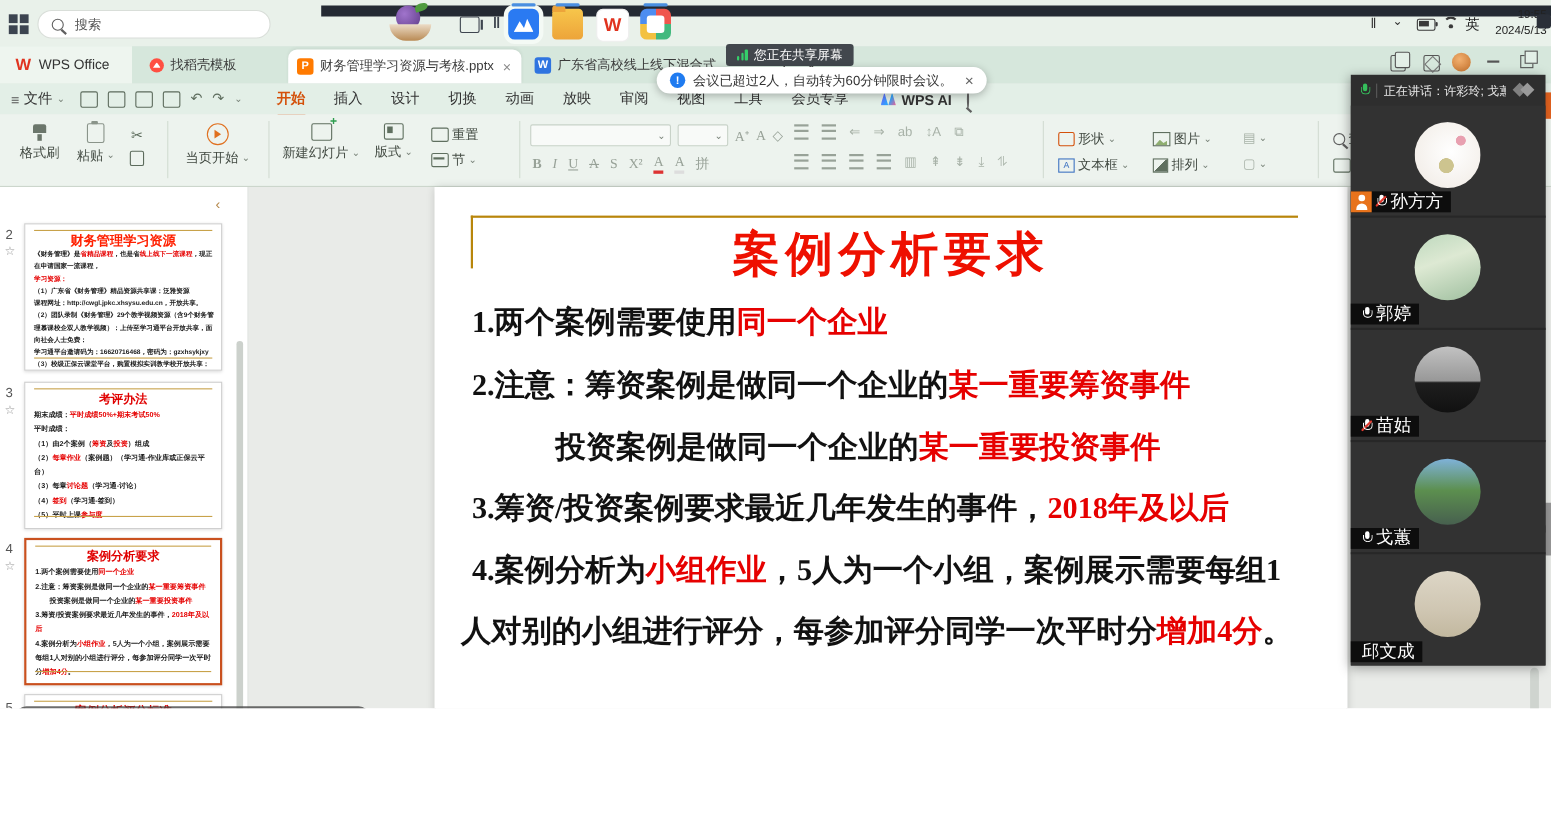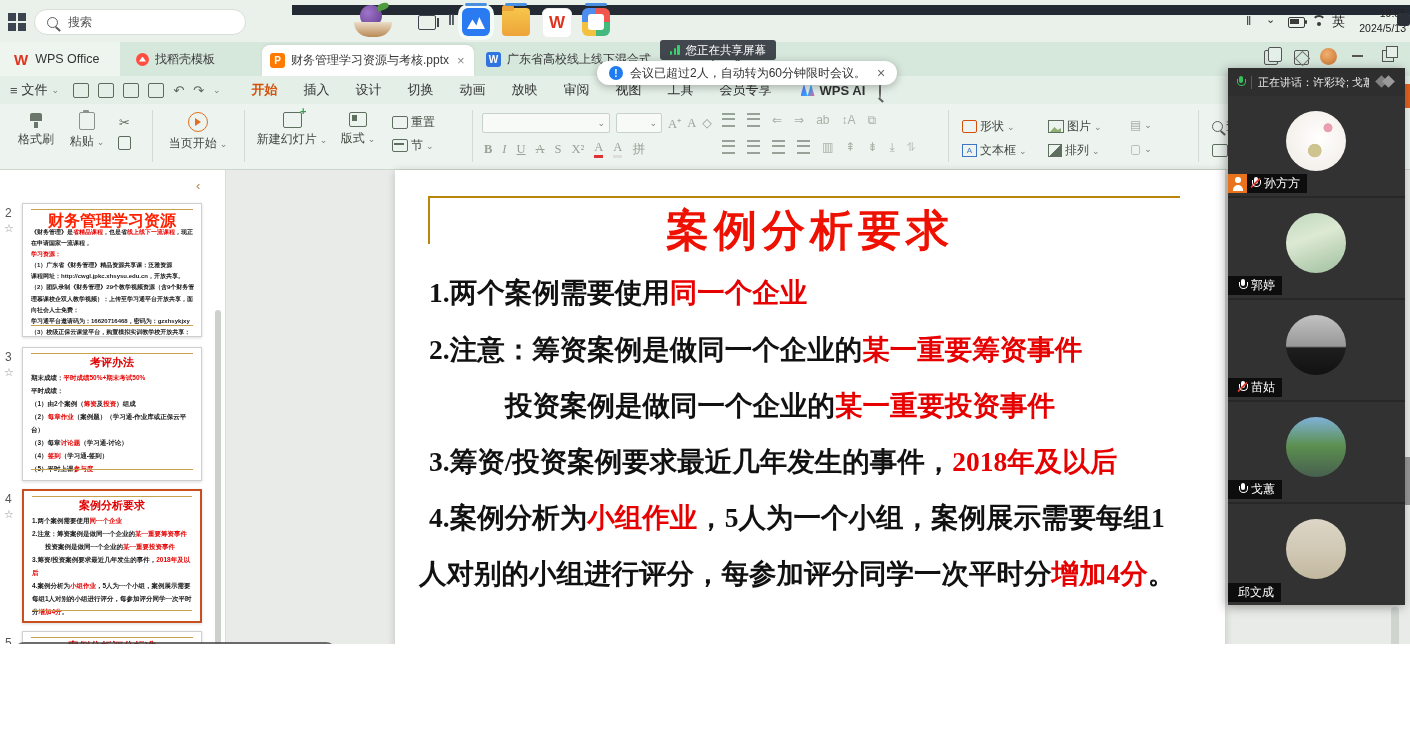--- a/index.html
+++ b/index.html
@@ -186,21 +186,21 @@
   .logo-dia{margin-left:auto;position:relative;width:22px;height:14px;flex:0 0 auto;}
   .logo-dia::before,.logo-dia::after{content:"";position:absolute;top:2px;width:9px;height:9px;background:#808080;transform:rotate(45deg);}
   .logo-dia::before{left:2px;} .logo-dia::after{left:9px;background:#9a9a9a;}
   .tile{position:absolute;left:0;width:177px;background:#323232;border-bottom:2px solid #272727;box-sizing:border-box;}
   .avatar{position:absolute;left:58px;top:15px;width:60px;height:60px;border-radius:50%;}
   .av-0{background:radial-gradient(circle at 70% 28%,#e8a0b0 0 7%,transparent 8%),radial-gradient(circle at 48% 66%,#cdc48f 0 13%,transparent 14%),radial-gradient(circle at 55% 45%,#ffffff,#efe9e2);}
   .av-1{background:linear-gradient(160deg,#bdd8bd 0%,#dde9d3 40%,#9fbf9f 100%);}
   .av-2{background:linear-gradient(180deg,#c2c2c2 0%,#989898 52%,#1e1e1e 55%,#111 100%);}
   .av-3{background:linear-gradient(180deg,#7fb2d9 0%,#5c8f4f 48%,#47604f 100%);}
   .av-4{background:linear-gradient(180deg,#ddd6c6 0%,#cfc6b2 60%,#c2b89f 100%);}
-  .chip{position:absolute;left:0;bottom:3px;height:19px;background:#0d0d0d;display:flex;align-items:center;gap:4px;padding:0 7px 0 0;color:#fff;font-size:12px;white-space:nowrap;}
+  .chip{position:absolute;left:0;bottom:3px;height:19px;background:#0d0d0d;display:flex;align-items:center;gap:4px;padding:0 7px 0 0;color:#fff;font-size:16px;white-space:nowrap;}
   .chip .pad{width:6px;}
   .host-i{display:none;width:19px;height:19px;background:#e8731c;position:relative;flex:0 0 auto;}
   .host-i::before{content:"";position:absolute;top:3px;left:7px;width:5.5px;height:5.5px;border-radius:50%;background:#fff;}
   .host-i::after{content:"";position:absolute;bottom:2.5px;left:4.5px;width:10px;height:5.5px;border-radius:5px 5px 0 0;background:#fff;}
   .tile.is-host .host-i{display:block;}
   .tile.mic-muted .mic .slash{display:block;}
   .panel-scroll2{left:1391px;top:607px;width:8px;height:52px;background:#cfd4cf;border-radius:4px;}
   .side-mini{left:1394px;top:457px;width:16px;height:48px;background:#8f8f8f;border-radius:8px 0 0 8px;opacity:.9;}
   .side-mini::after{content:"";position:absolute;left:5px;top:19px;width:6px;height:10px;background:#333;border-radius:3px;}
   .orange-tag{left:1402px;top:84px;width:8px;height:24px;background:#e2621f;}
@@ -440,21 +440,21 @@
       <span class="chev">⌄</span>
   </div>
 
   <div class="abs left-panel"></div>
   <span class="abs panel-collapse">‹</span>
 
   <span class="abs thumb-num" style="top:206px;">2</span>
   <span class="abs thumb-star" style="top:222px;">☆</span>
   <div class="abs thumb" style="top:203px;">
     <span class="t-gold-t"></span>
-    <div class="t-title" style="font-size:16px;color:#ff2000;">财务管理学习资源</div>
+    <div class="t-title" style="font-size:12px;color:#ff2000;">财务管理学习资源</div>
     <div class="t-lines">
       <div class="t-line"><span class="sg-k">《财务管理》是</span><span class="sg-r">省精品课程</span><span class="sg-k">，也是省</span><span class="sg-r">线上线下一流课程</span><span class="sg-k">，现正在申请国家一流课程，</span></div>
       <div class="t-line"><span class="sg-r">学习资源：</span></div>
       <div class="t-line"><span class="sg-k">（1）广东省《财务管理》精品资源共享课：泛雅资源</span></div>
       <div class="t-line"><span class="sg-k">课程网址：http://cwgl.jpkc.xhsysu.edu.cn，开放共享。</span></div>
       <div class="t-line"><span class="sg-k">（2）团队录制《财务管理》29个教学视频资源（含9个财务管理慕课校企双人教学视频）：上传至学习通平台开放共享，面向社会人士免费：</span></div>
       <div class="t-line"><span class="sg-k">学习通平台邀请码为：16620716468，密码为：gzxhsykjxy</span></div>
       <div class="t-line"><span class="sg-k">（3）校级正保云课堂平台，购置模拟实训教学校开放共享：</span></div>
 
     </div>

